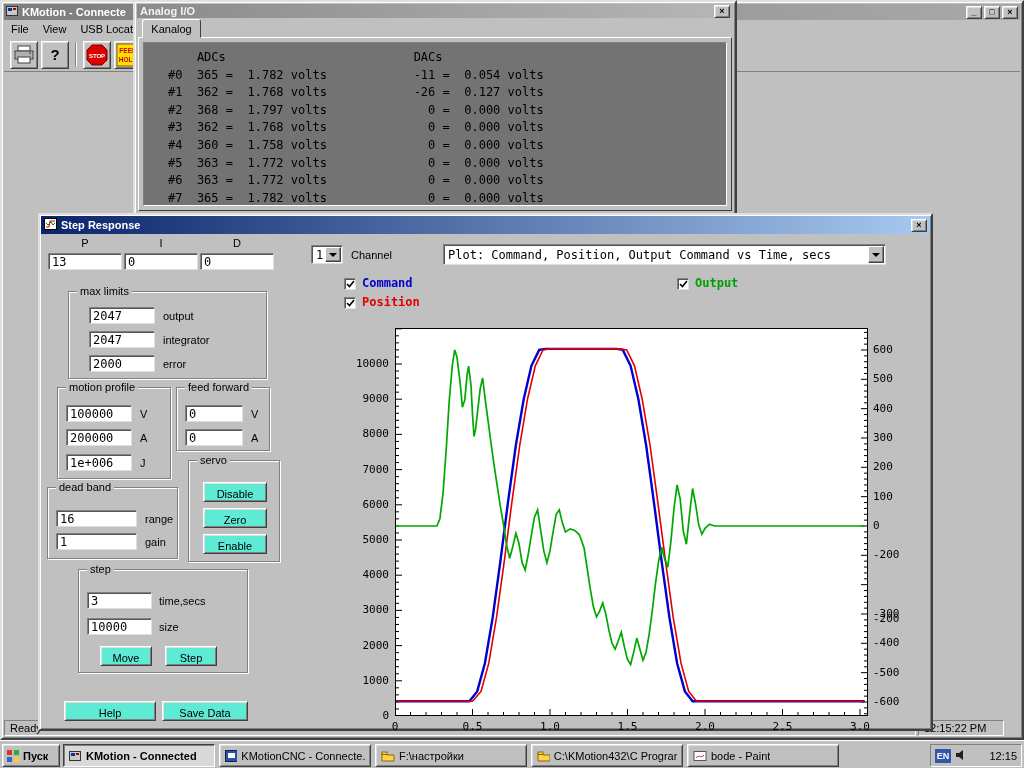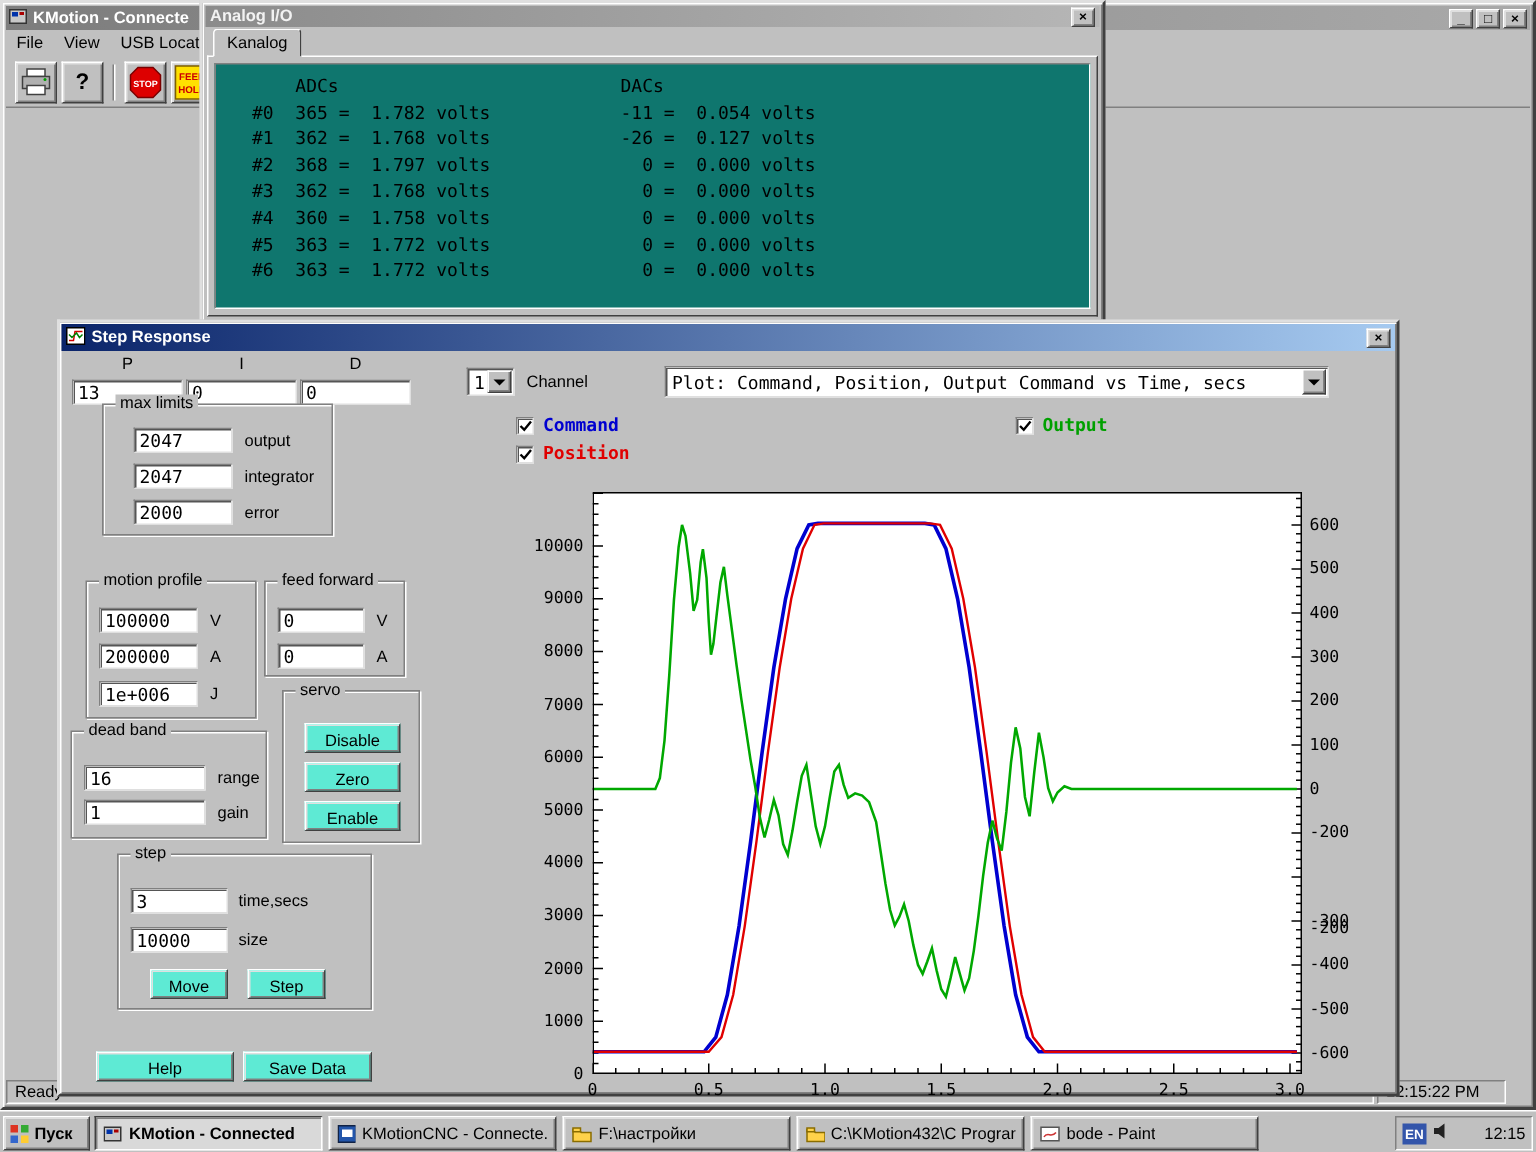--- a/index.html
+++ b/index.html
@@ -24,21 +24,21 @@
   .tbsep{width:2px;height:24px;border-left:1px solid #808080;border-right:1px solid #fff;margin:0 3px}
   .qmark{font-size:15px;font-weight:bold;color:#000}
   .km-statusbar{position:absolute;left:2px;right:2px;bottom:2px;height:18px;display:flex;gap:2px;background:#c0c0c0;padding-top:2px;font-size:11px}
   .spane{padding:1px 5px;line-height:13px}
 
   
   .anwin{left:133px;top:0;width:604px;height:216px;z-index:20}
   .an-titlebar{position:absolute;left:2px;top:2px;right:2px;height:14px;background:linear-gradient(to right,#8b8b8b,#b6b6b6);display:flex;align-items:center;gap:4px;padding:0 3px;color:#f2f2f2;font-weight:bold;font-size:11px}
   .an-tab{position:absolute;left:7px;top:17px;width:59px;height:19px;background:#c0c0c0;border:1px solid;border-color:#fff #404040 #c0c0c0 #fff;border-radius:3px 3px 0 0;font-size:11px;text-align:center;padding-top:3px;z-index:2}
   .an-page{position:absolute;left:3px;top:35px;right:3px;bottom:3px;background:#c0c0c0;border:1px solid;border-color:#fff #404040 #404040 #fff}
-  .an-content{position:absolute;left:4px;top:4px;right:4px;bottom:4px;background:#0f766e;border:1px solid;border-color:#808080 #fff #fff #808080;overflow:hidden;padding:6px 0 0 24px}
+  .an-content{position:absolute;left:4px;top:4px;right:4px;bottom:4px;background:#737373;border:1px solid;border-color:#808080 #fff #fff #808080;overflow:hidden;padding:6px 0 0 24px}
   .adc-line{white-space:pre;font-family:"DejaVu Sans Mono",monospace;font-size:12px;line-height:17.6px;color:#000}
 
   
   .dialog{left:38px;top:213px;width:895px;height:518px;z-index:30}
   .dlg-titlebar{position:absolute;left:1px;top:1px;right:1px;height:18px;background:linear-gradient(to right,#0a246a,#a6caf0);display:flex;align-items:center;gap:4px;padding:0 3px;color:#fff;font-weight:bold;font-size:11px}
   .flabel{position:absolute;font-size:11px;color:#000;white-space:nowrap}
   .field{position:absolute;height:17px;background:#fff;border:1px solid;border-color:#808080 #dfdfdf #dfdfdf #808080;box-shadow:inset 1px 1px 0 #555;font-family:"DejaVu Sans Mono",monospace;font-size:12px;line-height:14px;padding:1px 0 0 3px;color:#000}
   .group{position:absolute;border:1px solid #808080;box-shadow:1px 1px 0 #fff,inset 1px 1px 0 #fff}
   .legend{position:absolute;top:-7px;left:8px;background:#c0c0c0;padding:0 3px;font-size:11px;white-space:nowrap}
   .pbtn{position:absolute;background:#5eead4;border:1px solid;border-color:#fff #404040 #404040 #fff;box-shadow:inset 1px 1px 0 #dfdfdf,inset -1px -1px 0 #808080;font-size:11px;text-align:center;padding-top:3px}
@@ -130,20 +130,21 @@
   <div class="an-page">
     <div class="an-content">
       <div class="adc-line">    ADCs                          DACs</div>
       <div class="adc-line">#0  365 =  1.782 volts            -11 =  0.054 volts</div>
       <div class="adc-line">#1  362 =  1.768 volts            -26 =  0.127 volts</div>
       <div class="adc-line">#2  368 =  1.797 volts              0 =  0.000 volts</div>
       <div class="adc-line">#3  362 =  1.768 volts              0 =  0.000 volts</div>
       <div class="adc-line">#4  360 =  1.758 volts              0 =  0.000 volts</div>
       <div class="adc-line">#5  363 =  1.772 volts              0 =  0.000 volts</div>
       <div class="adc-line">#6  363 =  1.772 volts              0 =  0.000 volts</div>
+      <div class="adc-line">#7  365 =  1.782 volts              0 =  0.000 volts</div>
     </div>
   </div>
 </div>
 
 <div class="dialog win abs">
   <div class="dlg-titlebar">
     <span><svg width="13" height="12">
           <rect x="0.5" y="0.5" width="12" height="11" fill="#fff" stroke="#000"></rect>
           <polyline points="2,9 5,9 6,3 11,3" stroke="#d00000" fill="none"></polyline>
           <polyline points="2,5 4,7 7,4 9,7 11,5" stroke="#008000" fill="none"></polyline>
@@ -152,21 +153,21 @@
     <span style="margin-left:auto"><button class="btn3d tbtn">×</button></span>
   </div>
 
   <span class="flabel" style="left:8px;top:22px;width:74px;text-align:center">P</span>
   <span class="flabel" style="left:84px;top:22px;width:74px;text-align:center">I</span>
   <span class="flabel" style="left:160px;top:22px;width:74px;text-align:center">D</span>
   <div class="field" style="left:8px;top:38px;width:74px">13</div>
   <div class="field" style="left:84px;top:38px;width:74px">0</div>
   <div class="field" style="left:160px;top:38px;width:74px">0</div>
 
-  <div class="group" style="left:28px;top:54px;width:154px;height:88px">
+  <div class="group" style="left:28px;top:76px;width:199px;height:88px">
     <span class="legend">max limits</span>
     <div class="field" style="left:20px;top:15px;width:66px">2047</div>
     <span class="flabel" style="left:94px;top:18px">output</span>
     <div class="field" style="left:20px;top:39px;width:66px">2047</div>
     <span class="flabel" style="left:94px;top:42px">integrator</span>
     <div class="field" style="left:20px;top:63px;width:66px">2000</div>
     <span class="flabel" style="left:94px;top:66px">error</span>
   </div>
 
   <div class="group" style="left:17px;top:172px;width:114px;height:92px">

